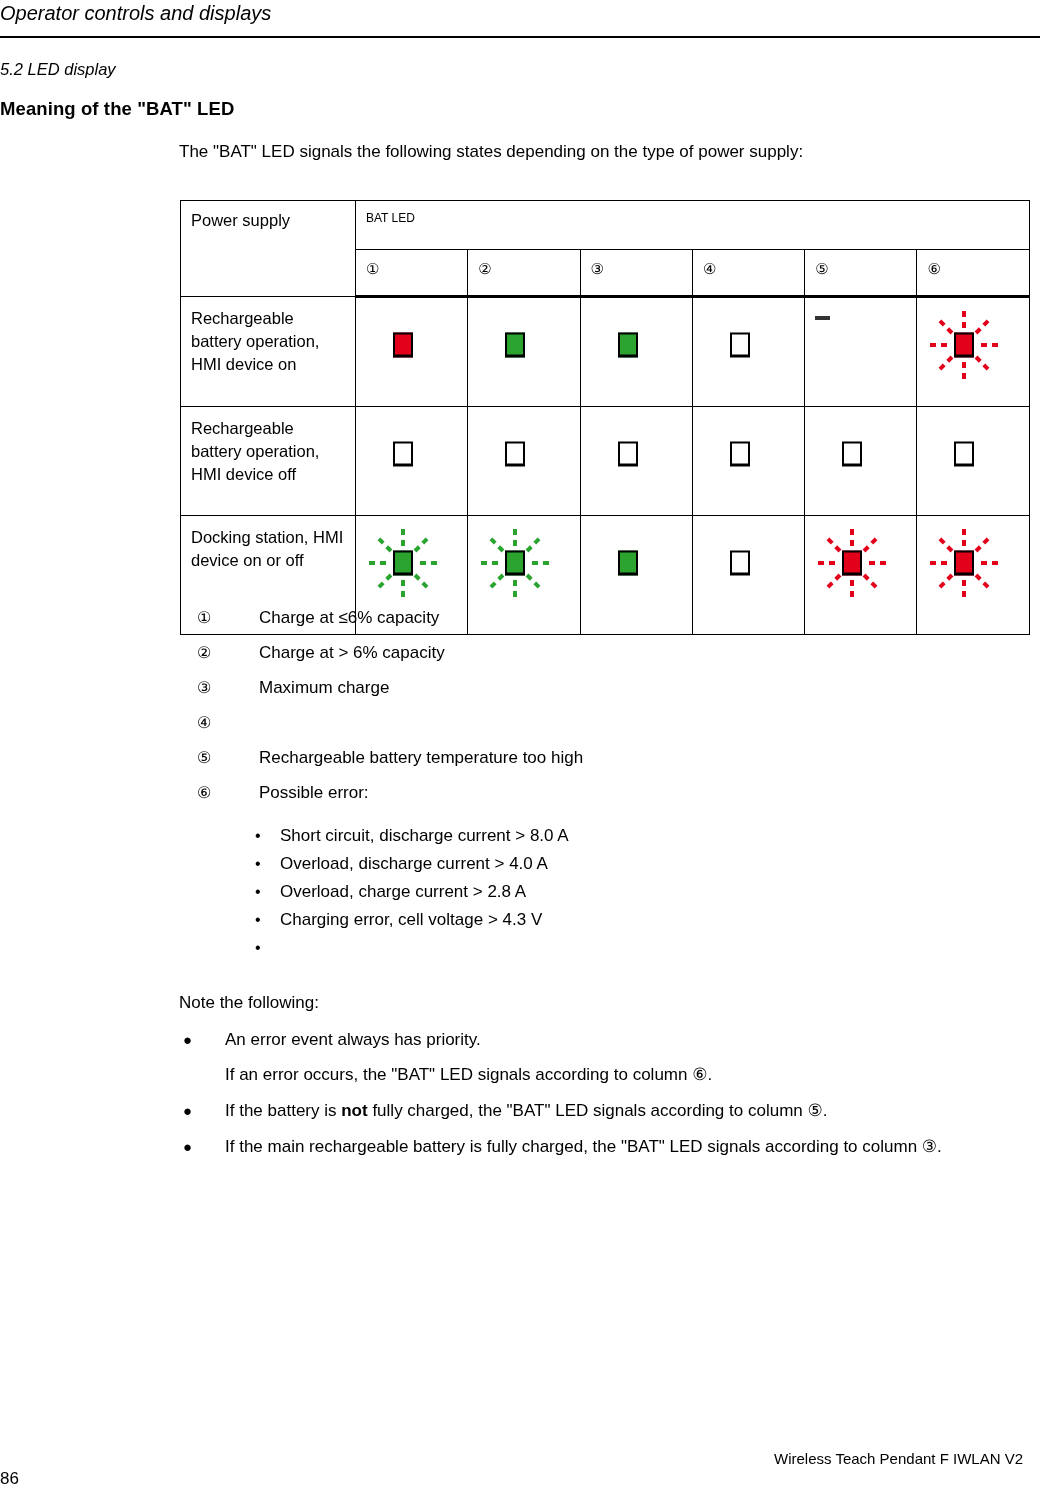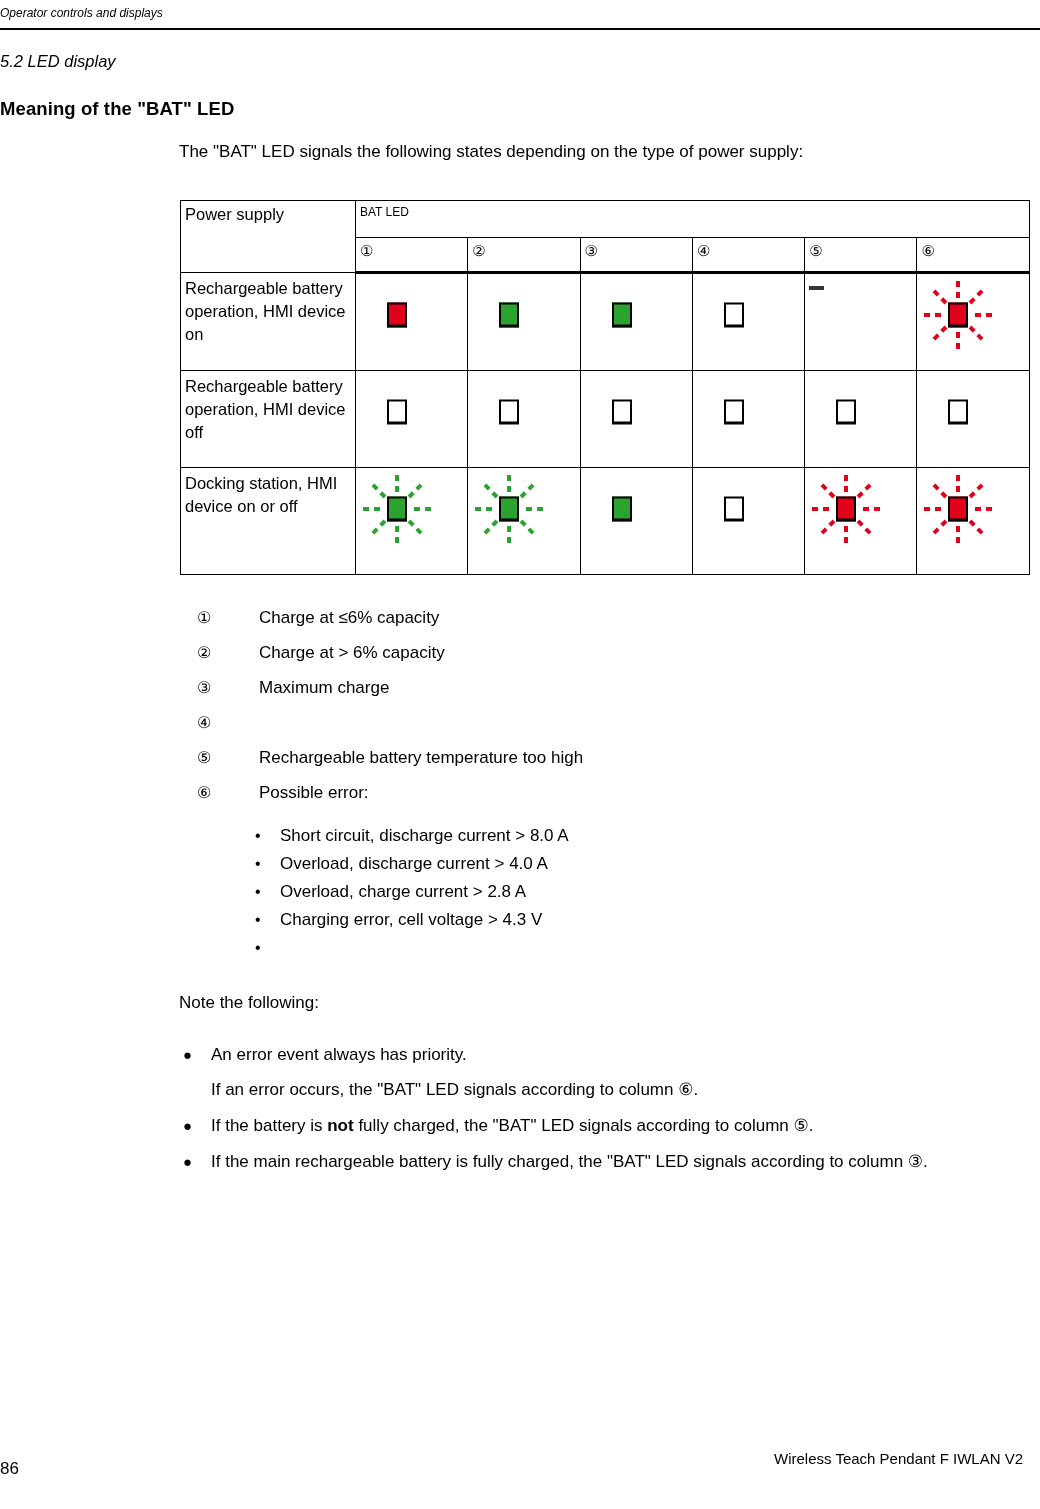--- a/index.html
+++ b/index.html
@@ -18,23 +18,23 @@
 
   
   .page-header {
     position: absolute;
     left: 0;
     top: 0;
     width: 1040px;
   }
   .header-line1 {
     font-style: italic;
-    font-size: 12px;
+    font-size: 20px;
     line-height: 22px;
-    padding: 2px 0 4px 0;
+    padding: 2px 0 12px 0;
     white-space: nowrap;
   }
   .header-rule {
     height: 2px;
     background: #000000;
     width: 1040px;
   }
   .header-line2 {
     font-style: italic;
     font-size: 16.5px;
@@ -68,21 +68,21 @@
   .led-table {
     position: absolute;
     left: 180px;
     top: 200px;
     border-collapse: collapse;
     table-layout: fixed;
     width: 849px;
   }
   .led-table td, .led-table th {
     border: 1px solid #000000;
-    padding: 4px;
+    padding: 10px;
     vertical-align: top;
     font-weight: normal;
     text-align: left;
   }
   .col-label { width: 175px; }
   .col-led  { width: 112.3px; }
 
   .th-power {
     font-size: 16.5px;
     font-weight: bold;
@@ -199,35 +199,35 @@
   
   .note-block {
     position: absolute;
     left: 179px;
     top: 990px;
     width: 820px;
   }
   .note-intro {
     font-size: 17px;
     line-height: 26px;
-    margin-bottom: 26px;
+    margin-bottom: 11px;
     white-space: nowrap;
   }
   .note-li {
     display: flex;
     align-items: flex-start;
     margin-bottom: 10px;
   }
   .note-bullet {
     flex: 0 0 28px;
     font-size: 15px;
     line-height: 26px;
     padding-left: 4px;
   }
-  .note-body { flex: 1 1 auto; }
+  .note-body { flex: 1 1 auto; margin-left: 14px; }
   .note-txt {
     font-size: 17px;
     line-height: 26px;
   }
   .note-sub {
     font-size: 17px;
     line-height: 26px;
     margin: 9px 0 0 0;
     white-space: nowrap;
   }
@@ -236,21 +236,21 @@
   
   .page-footer {
     position: absolute;
     left: 0;
     top: 1447px;
     width: 1040px;
   }
   .footer-pagenum {
     position: absolute;
     left: 0;
-    top: 12px;
+    top: 22px;
     font-size: 17px;
   }
   .footer-right {
     position: absolute;
     right: 17px;
     top: 0;
     text-align: right;
     font-size: 15px;
     line-height: 23px;
     white-space: nowrap;

